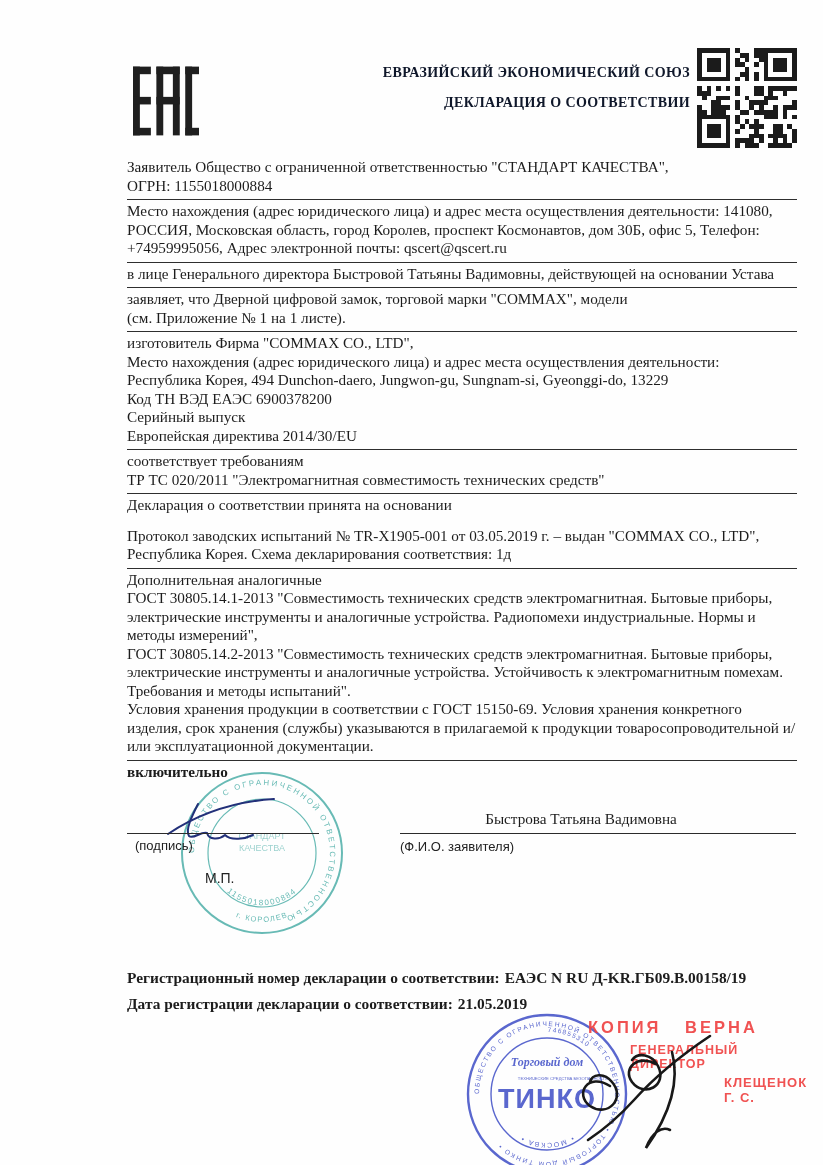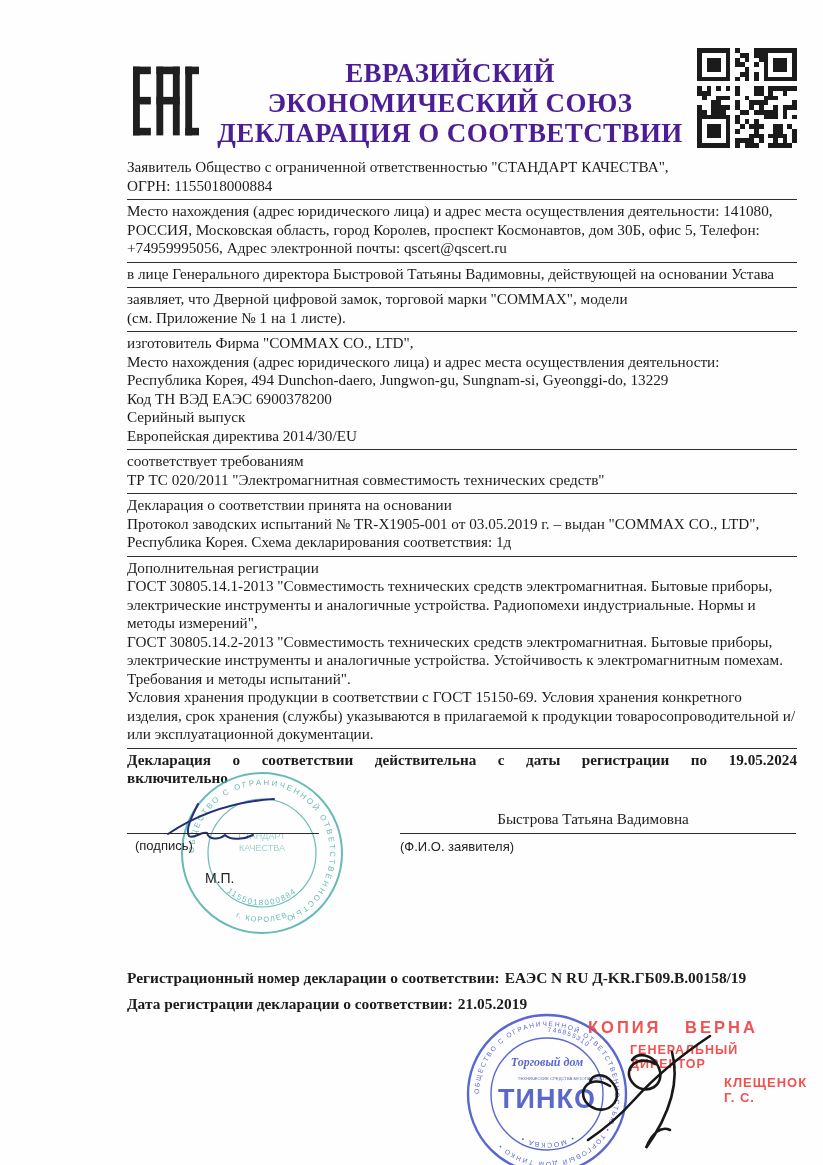--- a/index.html
+++ b/index.html
@@ -5,44 +5,44 @@
   html,body{margin:0;padding:0;}
   body{
     width:823px;height:1165px;background:#f4f4f2;position:relative;
     font-family:"Liberation Serif",serif;color:#1c1c1c;overflow:hidden;
   }
   .page{position:absolute;inset:0;background:#fefefe;}
 
   
   .eac-logo{position:absolute;left:133px;top:57px;}
   .doc-title{
-    position:absolute;left:210px;top:58px;width:480px;text-align:center;
-    font-weight:bold;font-size:27px;line-height:30px;letter-spacing:.4px;color:#4c1d95;
+    position:absolute;left:210px;top:58px;width:480px;text-align:right;
+    font-weight:bold;font-size:14px;line-height:30px;letter-spacing:.4px;color:#0f172a;
   }
   .qr{position:absolute;left:697px;top:48px;width:100px;height:100px;}
 
   
   .doc{
     position:absolute;left:127px;top:156px;width:670px;
     font-size:15.2px;line-height:18.5px;
   }
   .row{border-bottom:1.6px solid #2e2e2e;padding:2px 0 4px 0;}
   .row p{margin:0;}
-  .row .gap{margin-top:0;}
+  .row .gap{margin-top:12px;}
   .lbl{font-weight:normal;}
   .pre{white-space:pre-line;}
   .row.last{border-bottom:none;font-weight:bold;}
   .just{text-align:justify;text-align-last:justify;}
 
   
   .sig{position:absolute;left:127px;top:800px;width:670px;height:160px;font-size:15.2px;}
   .sig-line{position:absolute;border-bottom:1.6px solid #2b2b2b;height:0;}
   .sig-line.left{left:0;top:33px;width:192px;}
   .sig-line.right{left:273px;top:33px;width:396px;}
-  .sig-name{position:absolute;left:268px;top:10px;width:396px;text-align:center;}
+  .sig-name{position:absolute;left:256px;top:10px;width:396px;text-align:center;}
   .cap{font-family:"Liberation Sans",sans-serif;font-size:13px;color:#222;}
   .sig-cap{position:absolute;left:8px;top:38px;width:160px;text-align:left;}
   .fio-cap{position:absolute;left:273px;top:39px;width:396px;}
   .mp{position:absolute;left:78px;top:70px;font-size:14px;}
   .sig-scrawl{position:absolute;left:35px;top:-12px;}
   .stamp-teal{position:absolute;left:50px;top:-32px;opacity:.8;pointer-events:none;}
 
   
   .reg{
     position:absolute;left:127px;top:965px;width:670px;
@@ -350,28 +350,27 @@
       <div class="lbl">соответствует требованиям</div>
       <div>ТР ТС 020/2011 "Электромагнитная совместимость технических средств"</div>
     </div>
 
     <div class="row">
       <div class="lbl">Декларация о соответствии принята на основании</div>
       <p class="gap">Протокол заводских испытаний № TR-X1905-001 от 03.05.2019 г. – выдан "COMMAX CO., LTD", Республика Корея. Схема декларирования соответствия: 1д</p>
     </div>
 
     <div class="row">
-      <div class="lbl">Дополнительная регистрации</div>
+      <div class="lbl">Дополнительная аналогичные</div>
       <div>ГОСТ 30805.14.1-2013 "Совместимость технических средств электромагнитная. Бытовые приборы, электрические инструменты и аналогичные устройства. Радиопомехи индустриальные. Нормы и методы измерений",</div>
       <div>ГОСТ 30805.14.2-2013 "Совместимость технических средств электромагнитная. Бытовые приборы, электрические инструменты и аналогичные устройства. Устойчивость к электромагнитным помехам. Требования и методы испытаний".</div>
       <div>Условия хранения продукции в соответствии с ГОСТ 15150-69. Условия хранения конкретного изделия, срок хранения (службы) указываются в прилагаемой к продукции товаросопроводительной и/или эксплуатационной документации.</div>
     </div>
 
     <div class="row last">
-      <div class="just">Декларация о соответствии действительна с даты регистрации по 19.05.2024</div>
       <div>включительно</div>
     </div>
   </div>
 
   <div class="sig">
 
     <svg class="stamp-teal" width="170" height="170" viewBox="-85 -85 170 170">
       <defs>
         <path id="ts-ring" d="M-68,0 A68,68 0 1 1 68,0 A68,68 0 1 1 -68,0"></path>
         <path id="ts-num" d="M-44,28 A52,52 0 0 0 44,28"></path>

